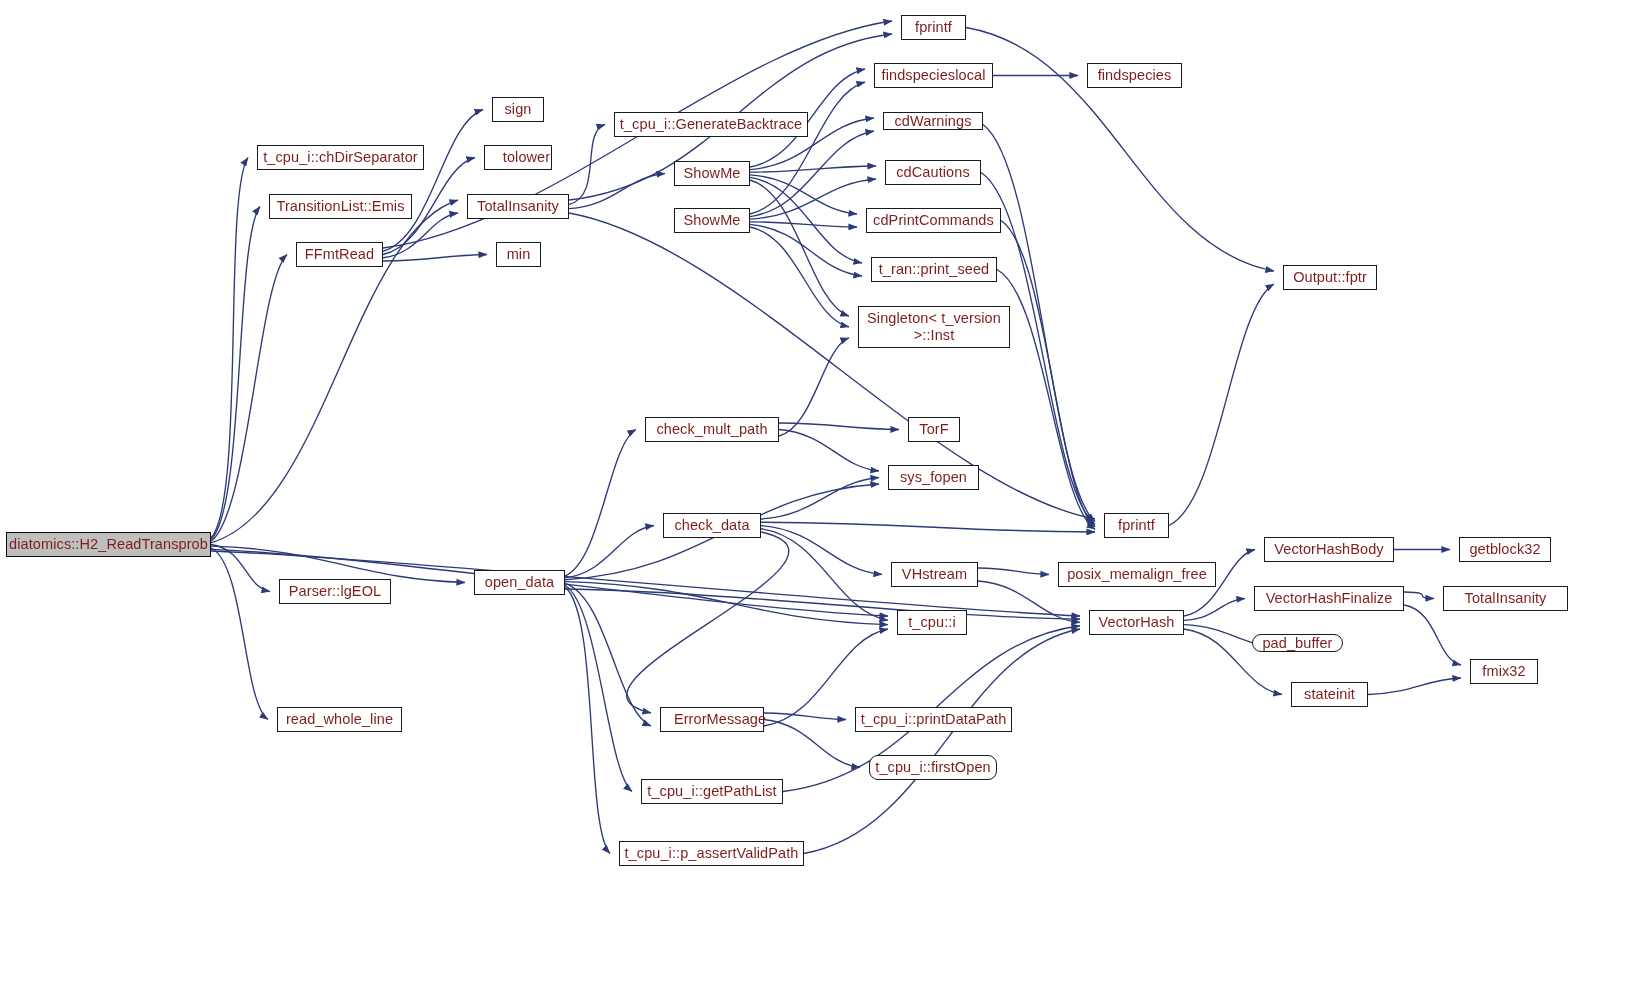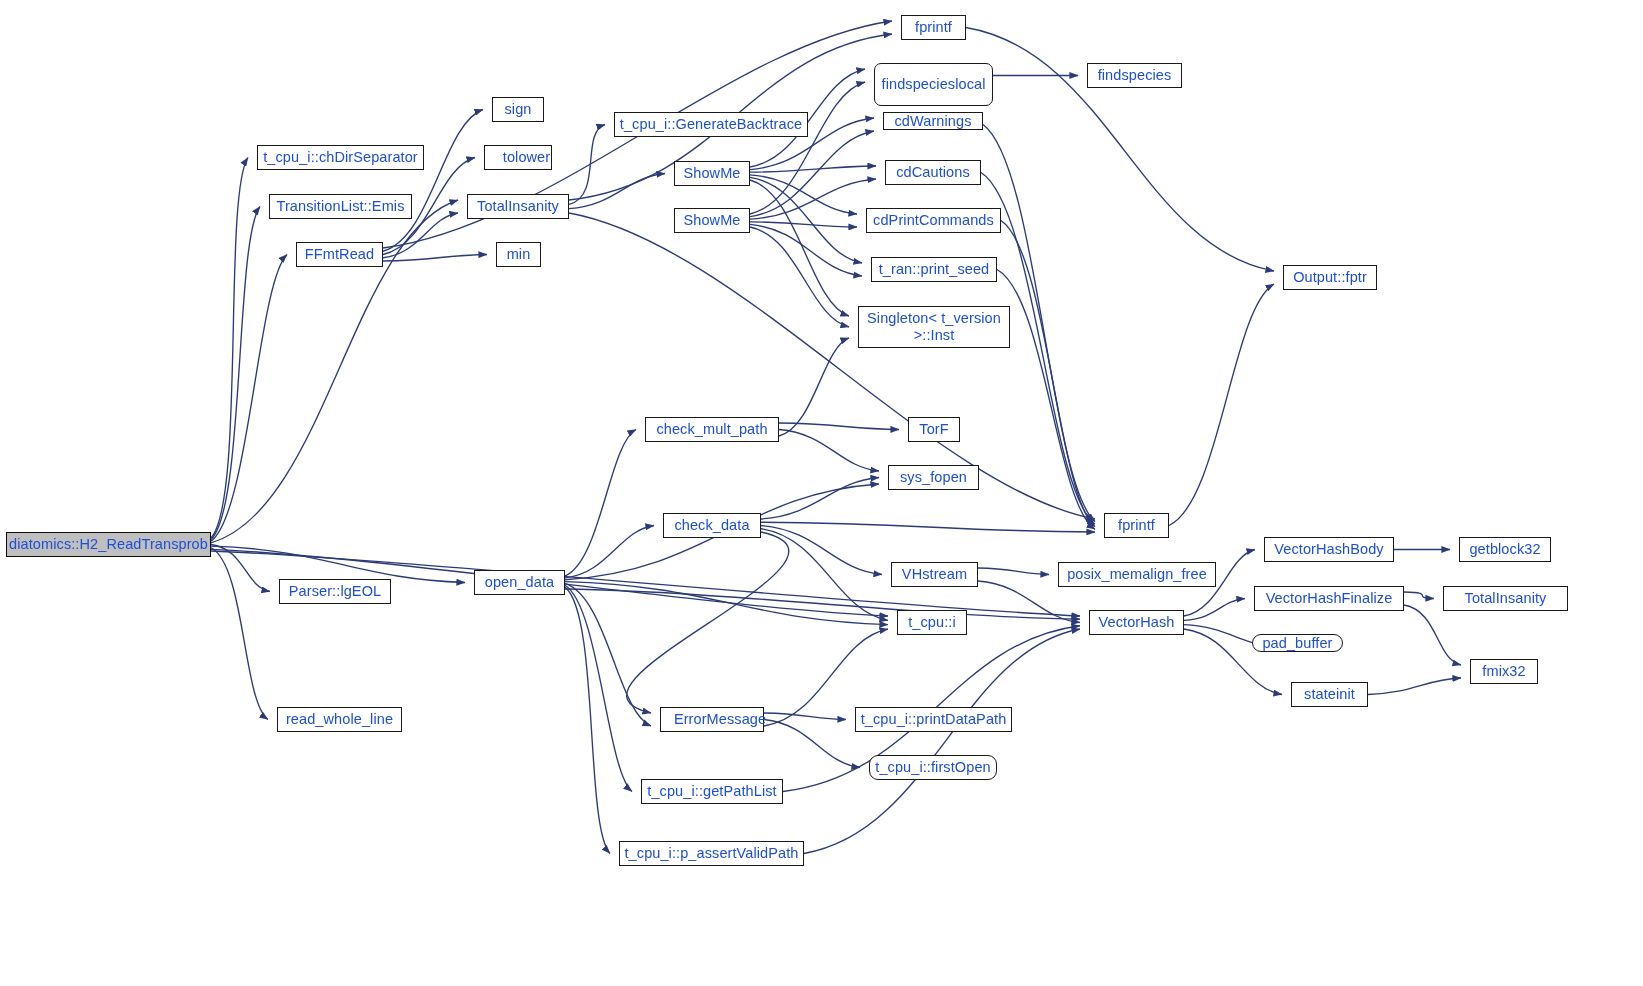--- a/index.html
+++ b/index.html
@@ -24,21 +24,21 @@
     top: 0;
     width: 1643px;
     height: 986px;
     pointer-events: none;
   }
   .node {
     position: absolute;
     box-sizing: border-box;
     border: 1px solid #1a1a1a;
     background: #ffffff;
-    color: #1d4ed8;
+    color: #7f1d1d;
     font-size: 14.5px;
     line-height: 1.12;
     display: flex;
     align-items: center;
     justify-content: center;
     text-align: center;
     white-space: pre;
     letter-spacing: 0.1px;
     z-index: 5;
   }
@@ -138,21 +138,21 @@
       <div class="node" style="left: 269px; top: 194px; width: 143px; height: 25px;"><span>TransitionList::Emis</span></div>
       <div class="node" style="left: 296px; top: 242px; width: 87px; height: 25px;"><span>FFmtRead</span></div>
       <div class="node" style="left: 492px; top: 97px; width: 52px; height: 25px;"><span>sign</span></div>
       <div class="node" style="left: 484px; top: 145px; width: 68px; height: 25px; padding-left: 17px;"><span>tolower</span></div>
       <div class="node" style="left: 467px; top: 194px; width: 102px; height: 25px;"><span>TotalInsanity</span></div>
       <div class="node" style="left: 496px; top: 242px; width: 45px; height: 25px;"><span>min</span></div>
       <div class="node" style="left: 614px; top: 112px; width: 194px; height: 25px;"><span>t_cpu_i::GenerateBacktrace</span></div>
       <div class="node" style="left: 674px; top: 161px; width: 76px; height: 25px;"><span>ShowMe</span></div>
       <div class="node" style="left: 674px; top: 208px; width: 76px; height: 25px;"><span>ShowMe</span></div>
       <div class="node" style="left: 901px; top: 15px; width: 65px; height: 25px;"><span>fprintf</span></div>
-      <div class="node" style="left: 874px; top: 63px; width: 119px; height: 43px; border-radius: 7px;"><span>findspecieslocal</span></div>
+      <div class="node" style="left: 874px; top: 63px; width: 119px; height: 25px;"><span>findspecieslocal</span></div>
       <div class="node" style="left: 1087px; top: 63px; width: 95px; height: 25px;"><span>findspecies</span></div>
       <div class="node" style="left: 883px; top: 112px; width: 100px; height: 18px;"><span>cdWarnings</span></div>
       <div class="node" style="left: 885px; top: 160px; width: 96px; height: 25px;"><span>cdCautions</span></div>
       <div class="node" style="left: 866px; top: 208px; width: 135px; height: 25px;"><span>cdPrintCommands</span></div>
       <div class="node" style="left: 871px; top: 257px; width: 126px; height: 25px;"><span>t_ran::print_seed</span></div>
       <div class="node two-line" style="left: 858px; top: 306px; width: 152px; height: 42px;"><span>Singleton&lt; t_version
 &gt;::Inst</span></div>
       <div class="node" style="left: 1283px; top: 265px; width: 94px; height: 25px;"><span>Output::fptr</span></div>
       <div class="node" style="left: 645px; top: 417px; width: 134px; height: 25px;"><span>check_mult_path</span></div>
       <div class="node" style="left: 908px; top: 417px; width: 52px; height: 25px;"><span>TorF</span></div>

